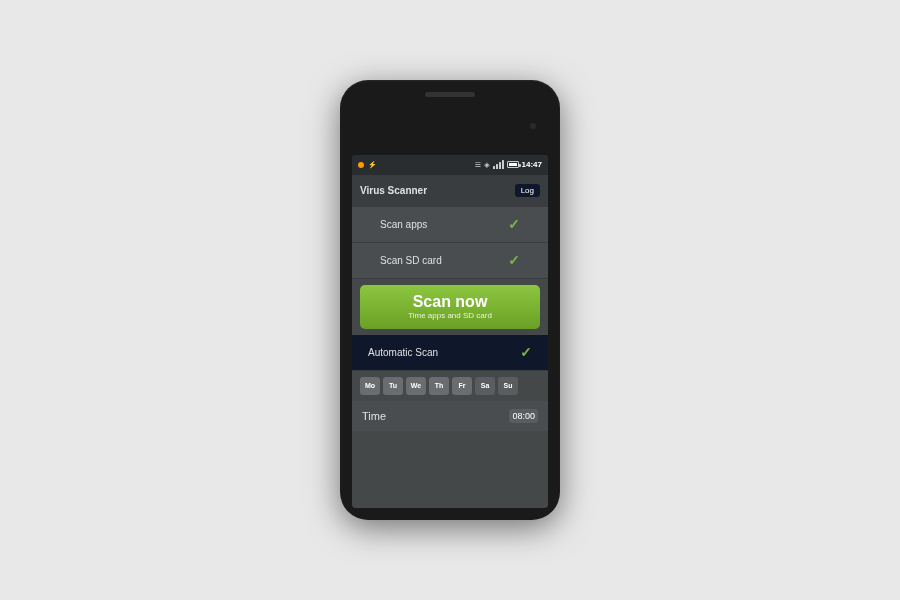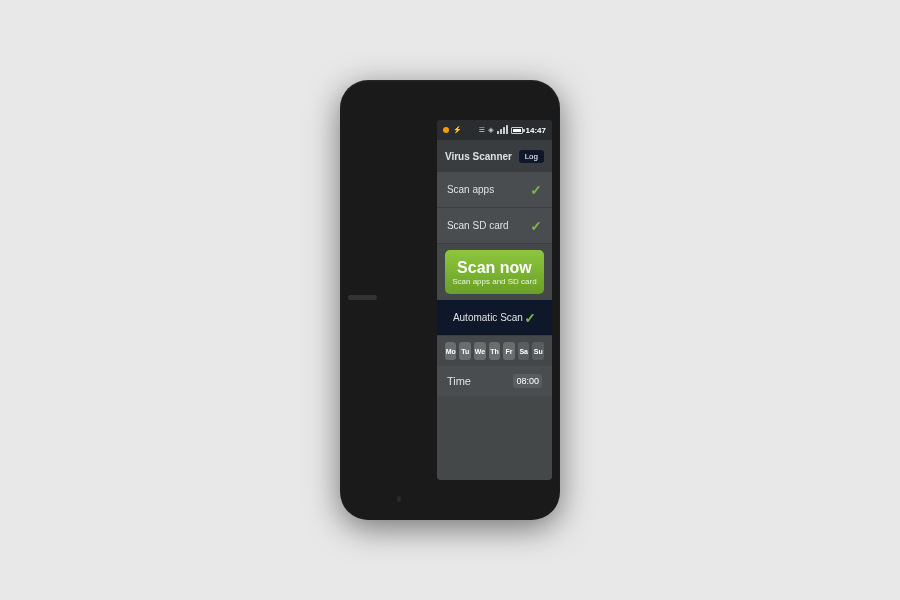--- a/index.html
+++ b/index.html
@@ -15,21 +15,21 @@
     }
 
     .phone-outer {
       width: 220px;
       height: 440px;
       background: #1a1a1a;
       border-radius: 28px;
       padding: 12px 8px;
       box-shadow: 0 8px 32px rgba(0,0,0,0.5), inset 0 1px 2px rgba(255,255,255,0.08);
       display: flex;
-      flex-direction: row;
+      flex-direction: column;
       align-items: center;
       gap: 20px;
     }
 
     .phone-speaker {
       width: 50px;
       height: 5px;
       background: #333;
       border-radius: 3px;
       margin-bottom: 6px;
@@ -195,21 +195,21 @@
       cursor: pointer;
     }
 
     
     .list-item {
       background: #4a4d4f;
       height: 36px;
       display: flex;
       align-items: center;
       justify-content: space-between;
-      padding: 0 10px;
+      padding: 0 28px;
       border-bottom: 1px solid #3a3d3f;
       flex-shrink: 0;
     }
 
     .item-label {
       color: #e0e0e0;
       font-size: 10px;
     }
 
     .check-icon {
@@ -362,21 +362,21 @@
         <span class="check-icon">✓</span>
       </div>
 
       <div class="list-item">
         <span class="item-label">Scan SD card</span>
         <span class="check-icon">✓</span>
       </div>
 
       <div class="scan-now-btn">
         <span class="scan-now-label">Scan now</span>
-        <span class="scan-now-sub">Scan apps and SD card</span>
+        <span class="scan-now-sub">Time apps and SD card</span>
       </div>
 
       <div class="auto-scan-item">
         <span class="item-label">Automatic Scan</span>
         <span class="check-icon">✓</span>
       </div>
 
       <div class="day-picker">
 
       <div class="day-btn active">Mo</div>

